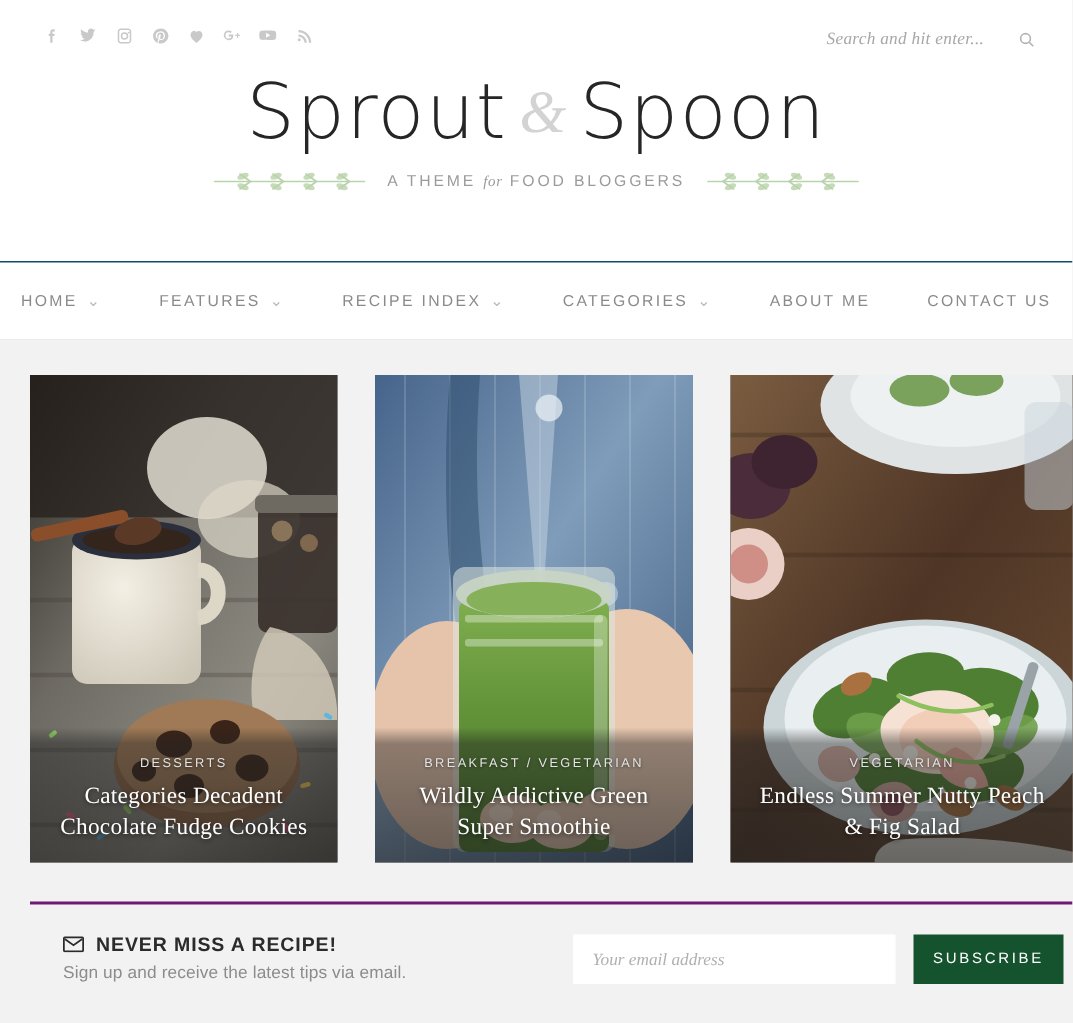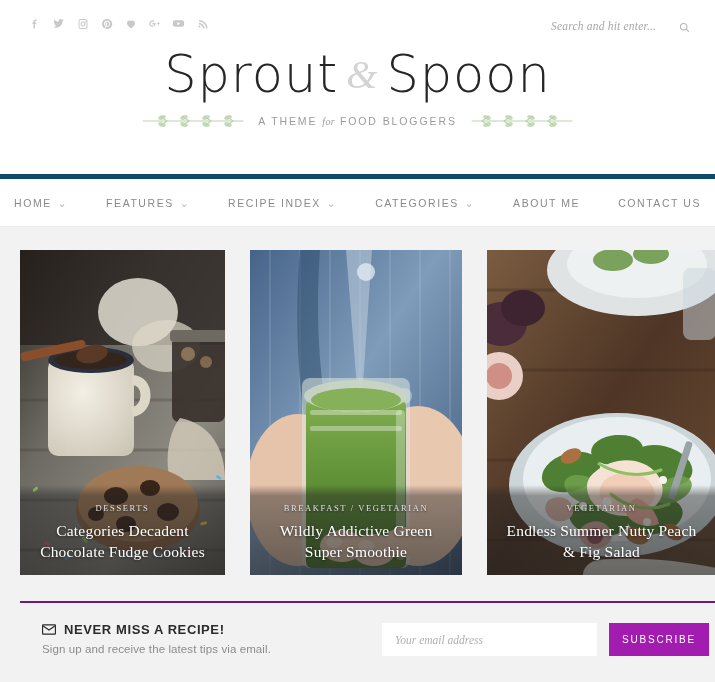--- a/index.html
+++ b/index.html
@@ -76,21 +76,21 @@
   .tagline i {
     font-family:"Liberation Serif", serif; font-style:italic;
     text-transform:lowercase; letter-spacing:.4px; font-size:10px;
   }
   .vine { display:block; }
 
   
   .nav {
     position:absolute; left:0; top:174px; width:715px; height:53px;
     background:#ffffff;
-    border-top:5px solid #0c4a6e; border-bottom:1px solid #ececec;
+    border-top:1px solid #0c4a6e; border-bottom:1px solid #ececec;
     display:flex; align-items:center; justify-content:center;
   }
   .nav-item {
     display:flex; align-items:center; gap:6px;
     padding:0 19px; cursor:pointer;
     font-size:10.5px; letter-spacing:1.55px; color:#8a8a8a;
     text-transform:uppercase; white-space:nowrap;
   }
   .caret { display:inline-block; color:#b9b9b9; }
 
@@ -113,21 +113,20 @@
     background:linear-gradient(to bottom, rgba(30,30,30,0) 0%, rgba(35,35,35,.45) 12%, rgba(30,30,30,.62) 100%);
   }
   .card-text {
     position:absolute; left:0; right:0; bottom:13px;
     text-align:center; padding:0 12px;
   }
   .cat {
     font-size:8.5px; letter-spacing:1.6px; color:#e3e3e3;
     text-transform:uppercase; margin-bottom:7px;
     text-shadow:0 1px 2px rgba(0,0,0,.5);
-    font-family:Liberation Serif, serif;
   }
   .title {
     font-family:"Liberation Serif", serif;
     font-size:15.5px; color:#ffffff; line-height:21px; letter-spacing:.2px;
     text-shadow:0 1px 3px rgba(0,0,0,.55);
   }
 
   
   .newsletter {
     position:absolute; left:20px; top:601px; width:695px; height:72px;
@@ -150,21 +149,21 @@
   }
   .nl-form input {
     width:215px; height:33px; border:none; outline:none;
     background:#ffffff; padding:0 13px;
     font-family:"Liberation Serif", serif; font-style:italic;
     font-size:11.5px; color:#a3a3a3;
   }
   .nl-form input::placeholder { color:#b0b0b0; font-style:italic; }
   .subscribe {
     width:100px; height:33px; border:none; cursor:pointer;
-    background:#a21caf; color:#ffffff;
+    background:#14532d; color:#ffffff;
     font-family:"Liberation Sans", sans-serif;
     font-size:10px; letter-spacing:1.8px; text-transform:uppercase;
   }
 </style>
 </head>
 <body>
 
 <div class="page">
 
   <div class="header-white">

